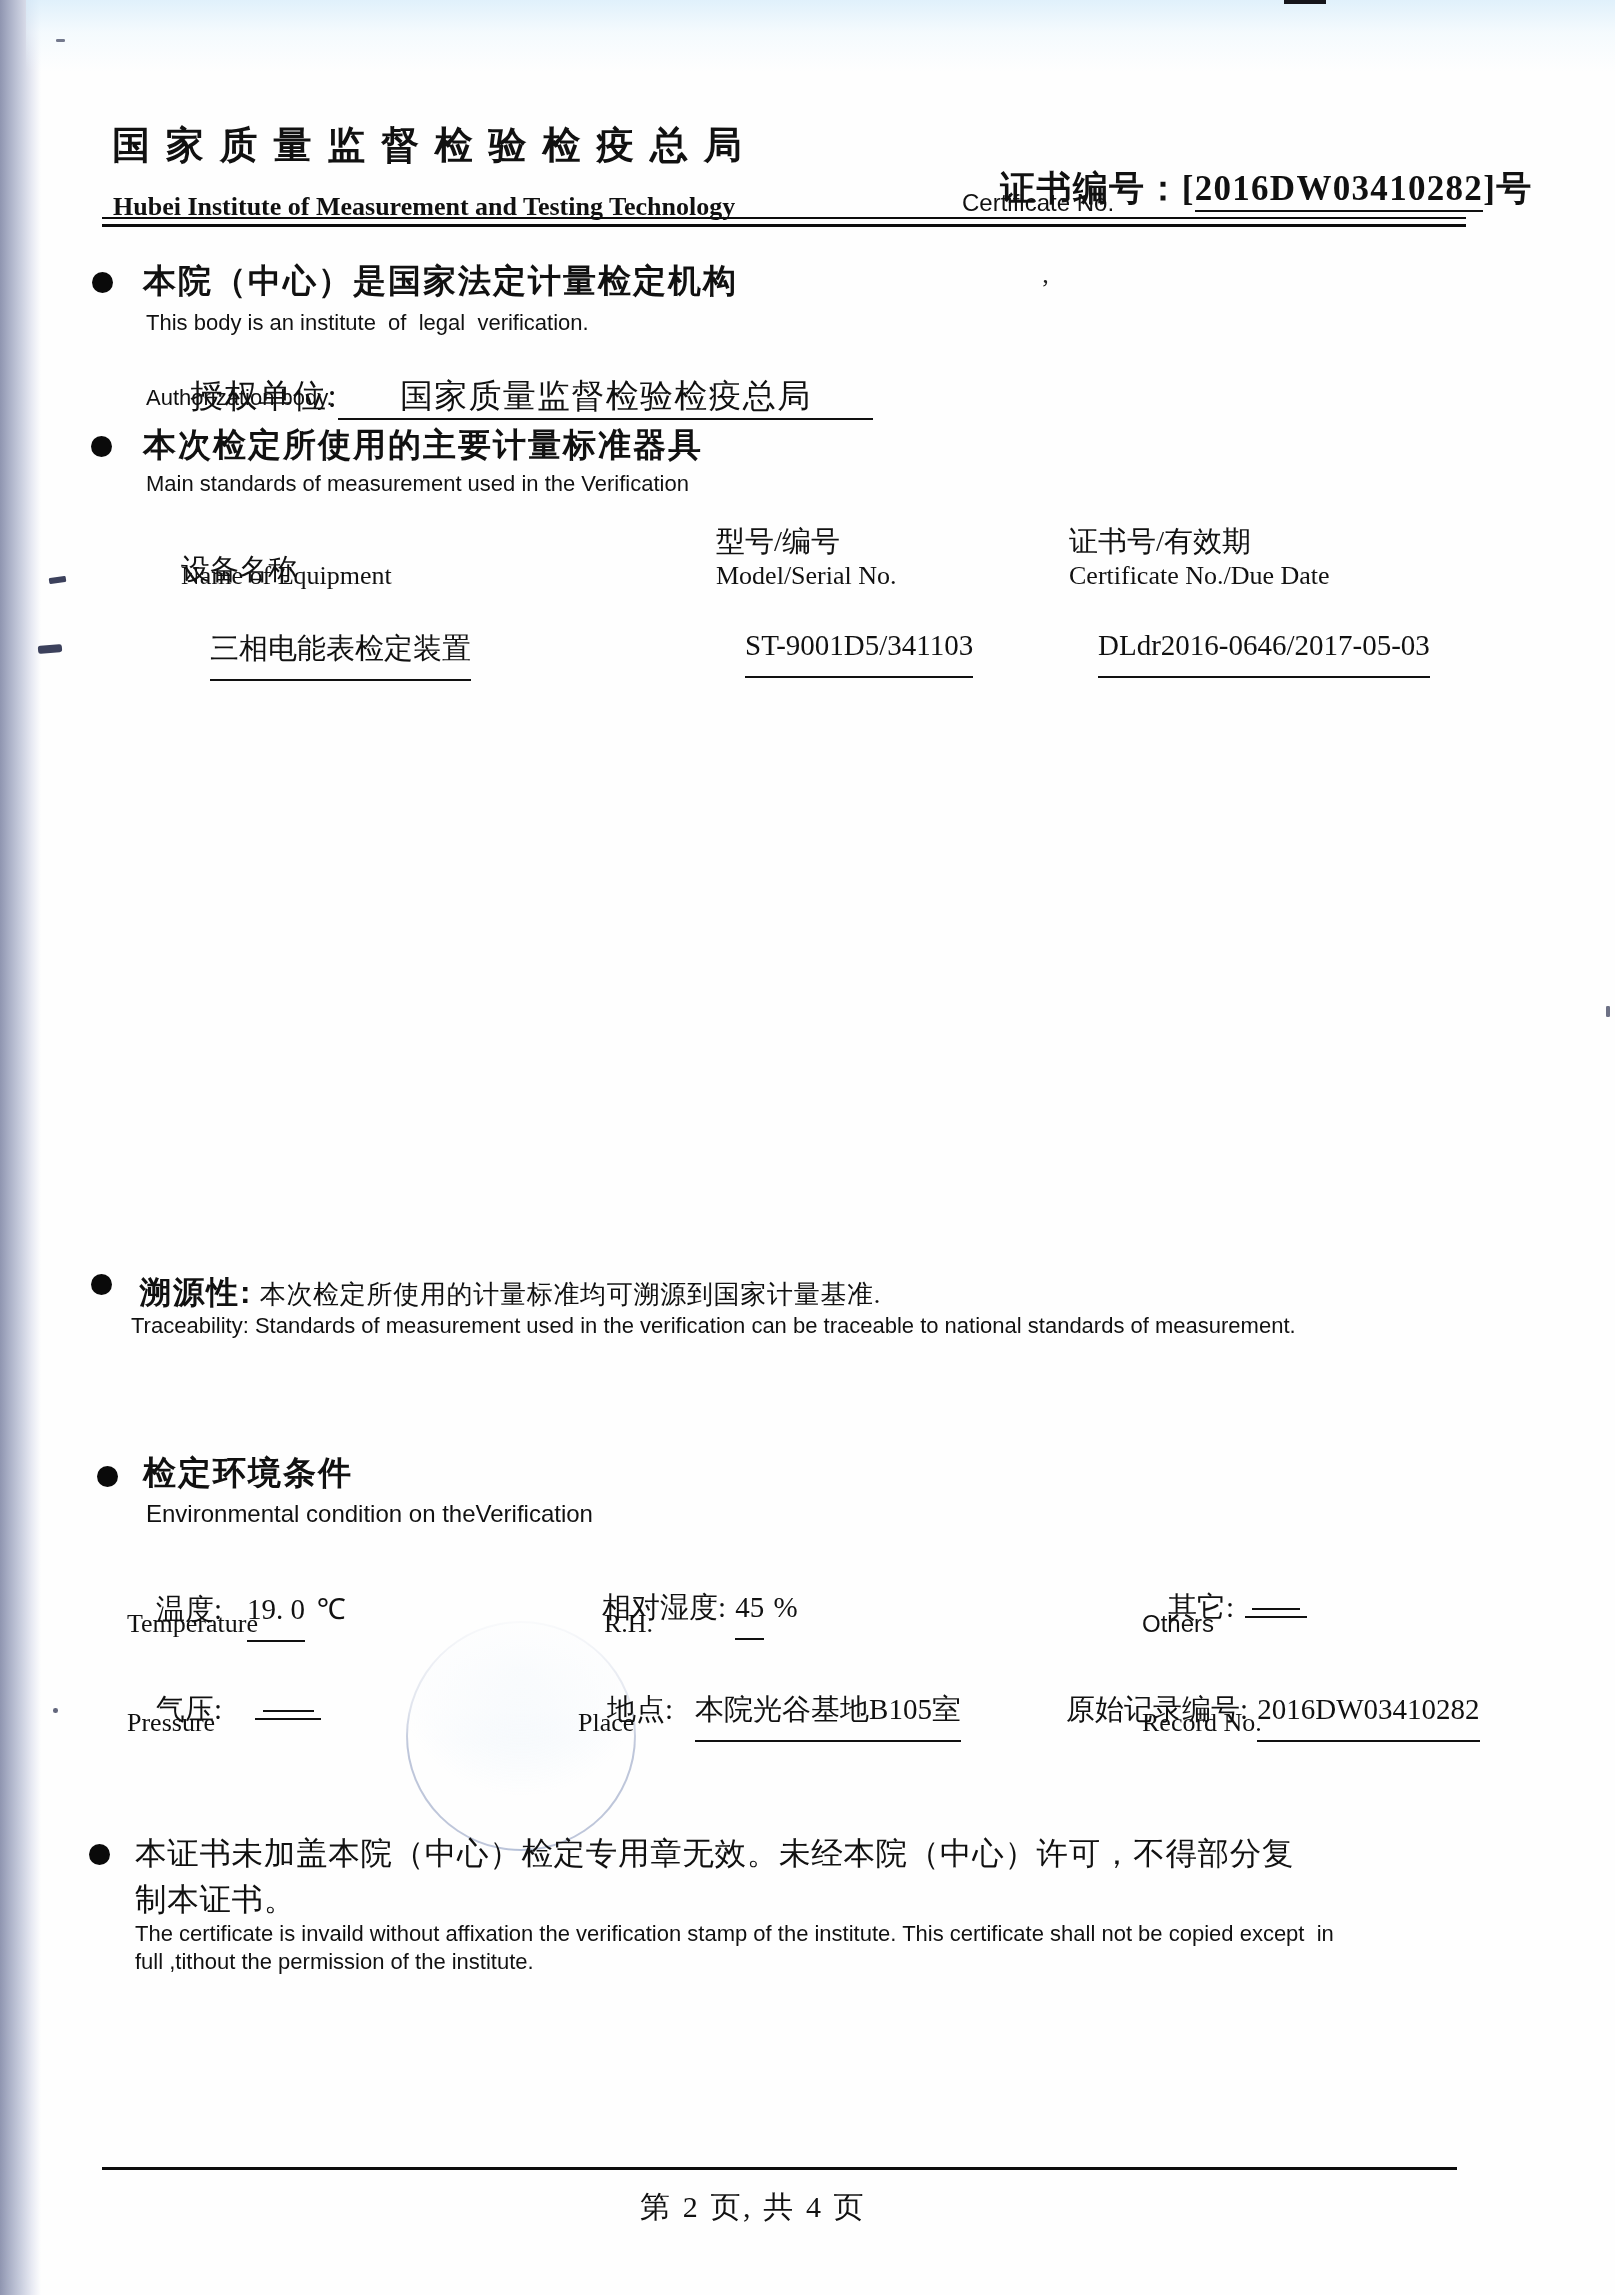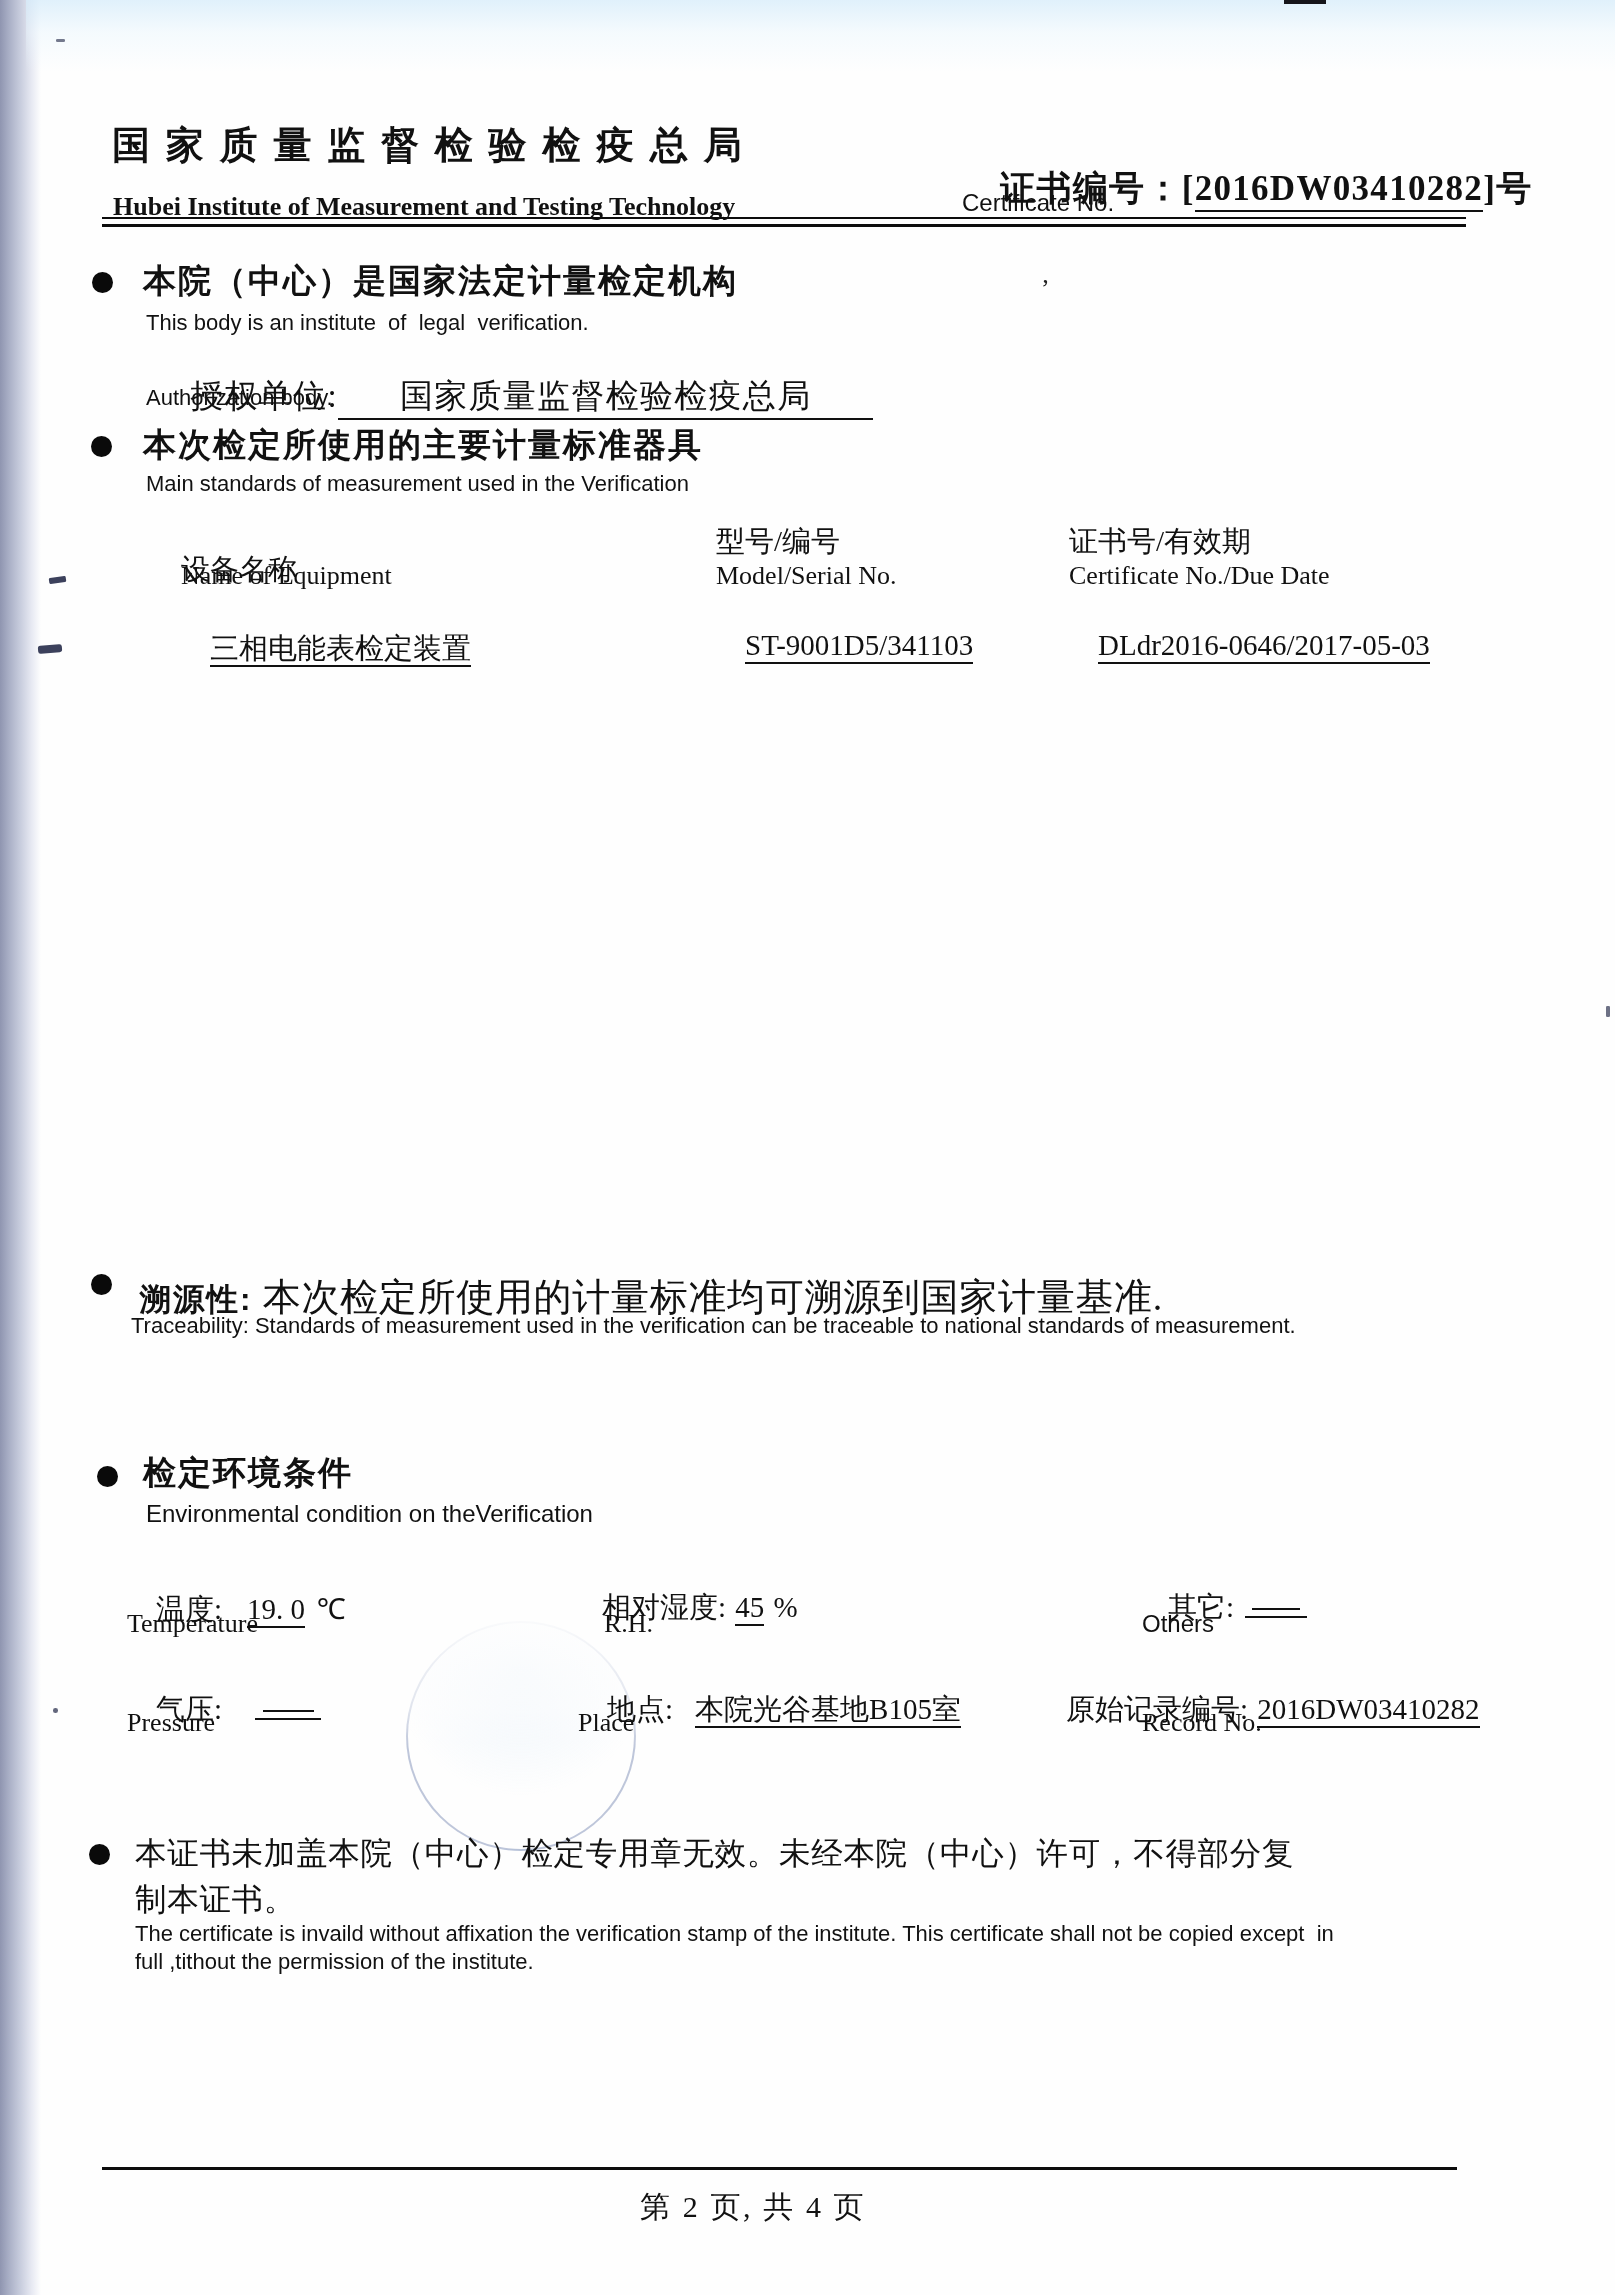--- a/index.html
+++ b/index.html
@@ -44,24 +44,24 @@
   
   .abs{position:absolute;white-space:pre;}
   .cn-title{font-family:"Liberation Sans",sans-serif;font-weight:700;font-size:38px;letter-spacing:15.8px;}
   .en-title{font-family:"Liberation Serif",serif;font-weight:700;font-size:26px;}
   .certline{font-family:"Liberation Serif",serif;font-weight:700;font-size:35px;letter-spacing:1.3px;}
   .certline .u{border-bottom:2.6px solid #111;padding-bottom:2px;}
   .en-sub{font-family:"Liberation Sans",sans-serif;font-size:22px;}
   .en-sub-lg{font-family:"Liberation Sans",sans-serif;font-size:24px;}
   .sec-head{font-family:"Liberation Sans",sans-serif;font-weight:700;font-size:33px;letter-spacing:2px;}
   .kai{font-family:"Liberation Serif",serif;font-size:33px;letter-spacing:1.3px;}
-  .kai-sm{font-family:"Liberation Serif",serif;font-size:38px;letter-spacing:0.7px;}
+  .kai-sm{font-family:"Liberation Serif",serif;font-size:26px;letter-spacing:0.7px;}
   .song{font-family:"Liberation Serif",serif;font-size:29px;}
   .serif-en{font-family:"Liberation Serif",serif;font-size:26px;}
-  .uline{border-bottom:2px solid #111;padding-bottom:1px;}
+  .uline{border-bottom:2px solid #111;padding-bottom:15px;}
   .auth-u{border-bottom:2.6px solid #111;padding:0 62px 3.9px 62px;}
   .bullet{position:absolute;width:21px;height:21px;border-radius:50%;background:#0a0a0a;}
   .rule-double{
     position:absolute;left:102px;top:217px;width:1364px;height:5.3px;
     border-top:2.6px solid #0c0c0c;border-bottom:3.9px solid #0c0c0c;
   }
   .rule-footer{position:absolute;left:102px;top:2167px;width:1355px;height:0;border-top:3.9px solid #0c0c0c;}
   .dashmark{display:inline-block;height:13px;border-bottom:2px solid #111;
     background:linear-gradient(#111,#111) 55% 45% / 78% 2px no-repeat;vertical-align:middle;}
   .footer-text{font-family:"Liberation Serif",serif;font-size:30px;letter-spacing:2.6px;}

